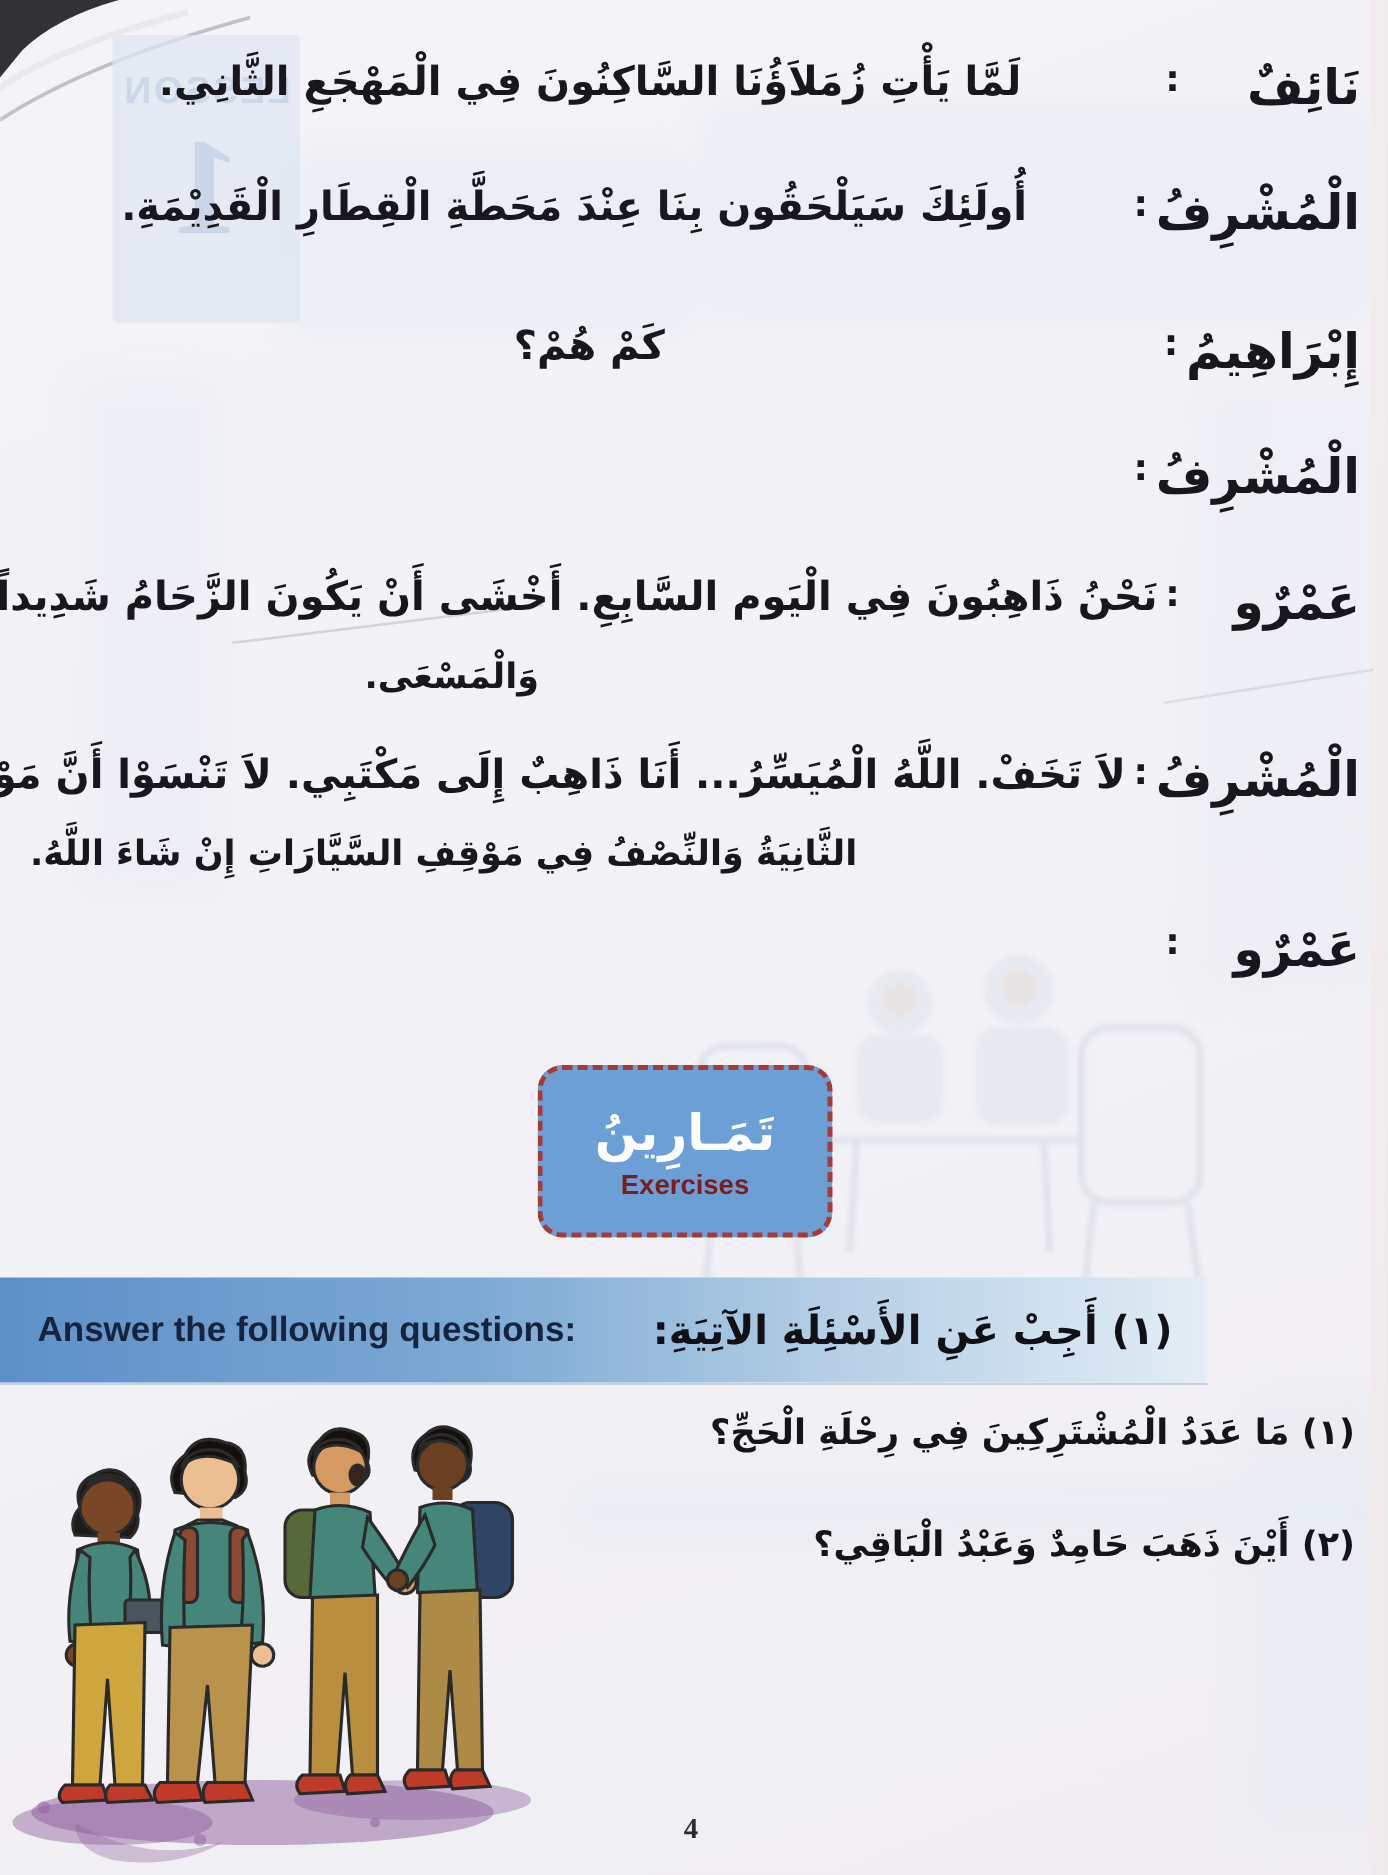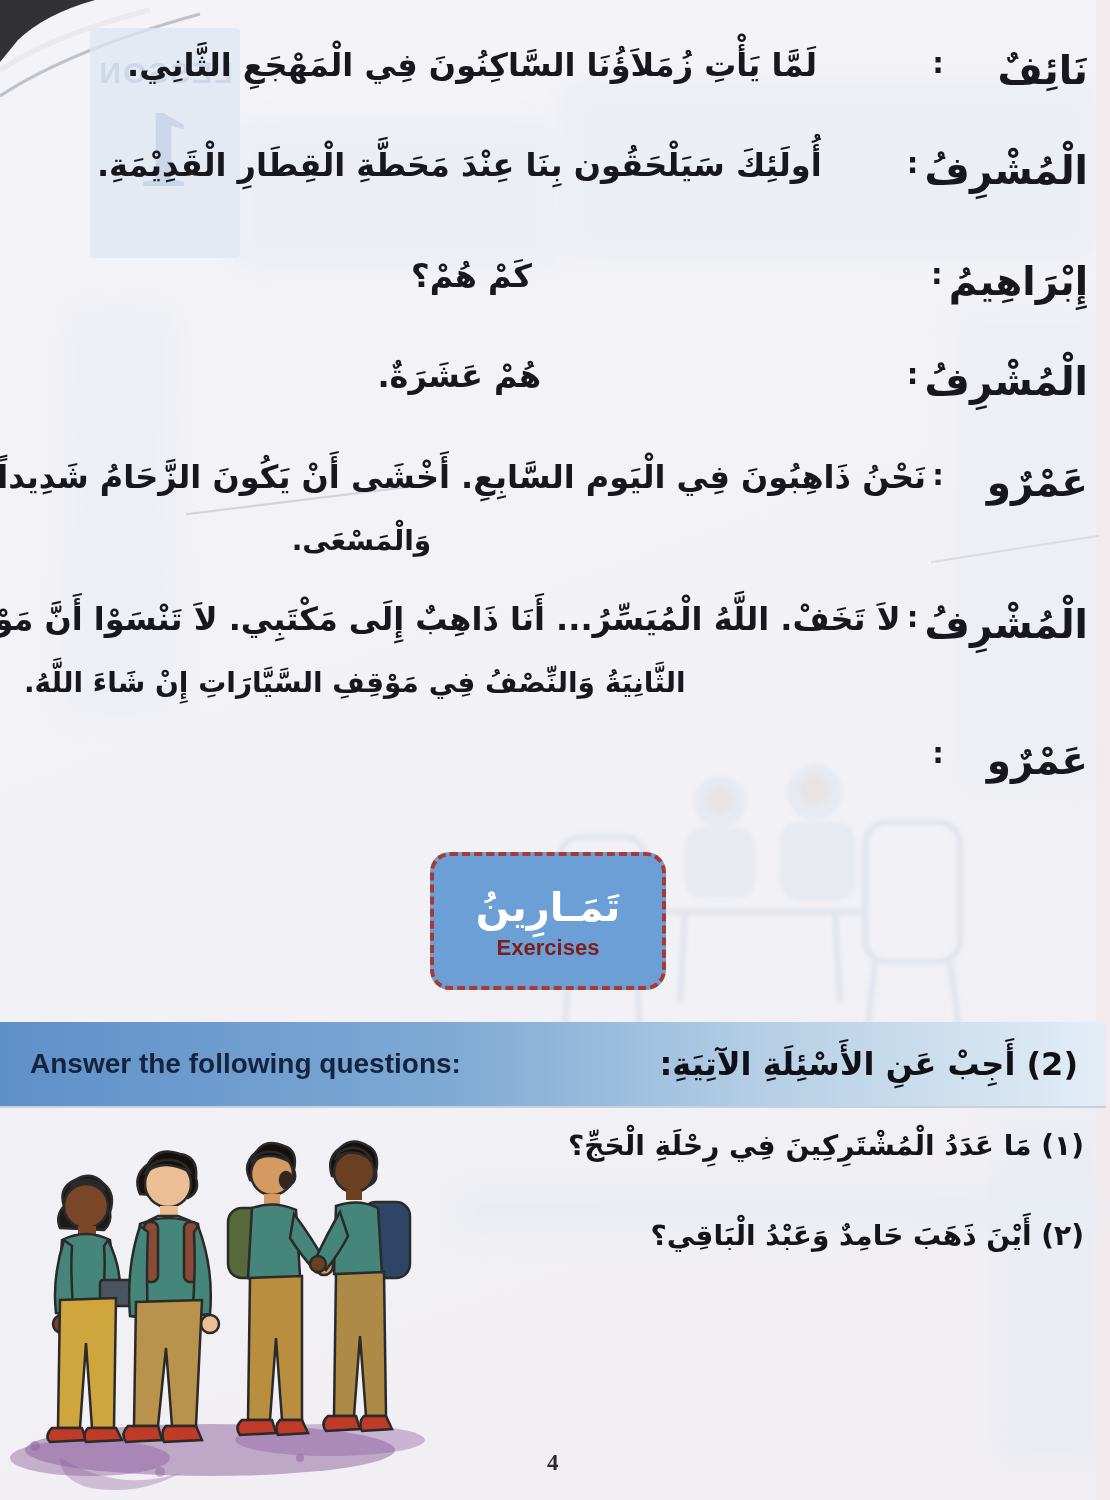--- a/index.html
+++ b/index.html
@@ -44,21 +44,21 @@
     position:absolute;left:430px;top:852px;width:236px;height:138px;
     background:#6b9fd6;border:4px dashed #a93a33;border-radius:20px;
     display:flex;flex-direction:column;align-items:center;justify-content:center;
     box-sizing:border-box;
   }
   .ex-ar{color:#ffffff;font-size:40px;font-weight:700;line-height:1.3;direction:rtl;}
   .ex-en{color:#7f1d1d;font-size:22px;font-weight:700;font-family:Liberation Sans, sans-serif;margin-top:2px;}
 
   
   .banner{
-    position:absolute;left:0;top:1022px;width:1106px;height:84px;
+    position:absolute;left:0;top:1022px;width:966px;height:84px;
     background:linear-gradient(to right,#5e90c8 0%,#7da9d4 40%,#b7d0e6 70%,#e3edf6 100%);
     box-shadow:0 2px 0 rgba(120,150,180,.35);
   }
   .banner-en{
     position:absolute;left:30px;top:50%;transform:translateY(-50%);
     color:#15233f;font-size:28px;font-weight:700;font-family:"Liberation Sans",sans-serif;
   }
   .banner-ar{
     position:absolute;right:28px;top:50%;transform:translateY(-50%);
     direction:rtl;color:#101016;font-size:32px;font-weight:700;white-space:nowrap;
@@ -153,24 +153,20 @@
       <span class="colon">:</span>
       <span class="body">
         <span class="speech" style="display:block;">كَمْ هُمْ؟</span>
 
       </span>
     </div>
 
     <div class="dlg-row mb-l">
       <span class="speaker">الْمُشْرِفُ</span>
       <span class="colon">:</span>
-      <span class="body">
-        <span class="speech" style="display:block;">هُمْ عَشَرَةٌ.</span>
-
-      </span>
     </div>
 
     <div class="dlg-row mb-m">
       <span class="speaker">عَمْرٌو</span>
       <span class="colon">:</span>
       <span class="body">
         <span class="speech" style="display:block;">نَحْنُ ذَاهِبُونَ فِي الْيَوم السَّابِعِ. أَخْشَى أَنْ يَكُونَ الزَّحَامُ شَدِيداً فِي الْمَطَافِ</span>
         <span class="speech2" style="display:block;">وَالْمَسْعَى.</span>
       </span>
     </div>
@@ -190,21 +186,21 @@
     </div>
   </div>
 
   <div class="ex-box">
     <div class="ex-ar">تَمَـارِينُ</div>
     <div class="ex-en">Exercises</div>
   </div>
 
   <div class="banner">
     <div class="banner-en">Answer the following questions:</div>
-    <div class="banner-ar">(2) أَجِبْ عَنِ الأَسْئِلَةِ الآتِيَةِ:</div>
+    <div class="banner-ar">(١) أَجِبْ عَنِ الأَسْئِلَةِ الآتِيَةِ:</div>
   </div>
 
   <div class="questions">
     <div class="q-item">(١) مَا عَدَدُ الْمُشْتَرِكِينَ فِي رِحْلَةِ الْحَجِّ؟</div>
 
     <div class="q-item">(٢) أَيْنَ ذَهَبَ حَامِدٌ وَعَبْدُ الْبَاقِي؟</div>
 
 
   </div>
 

